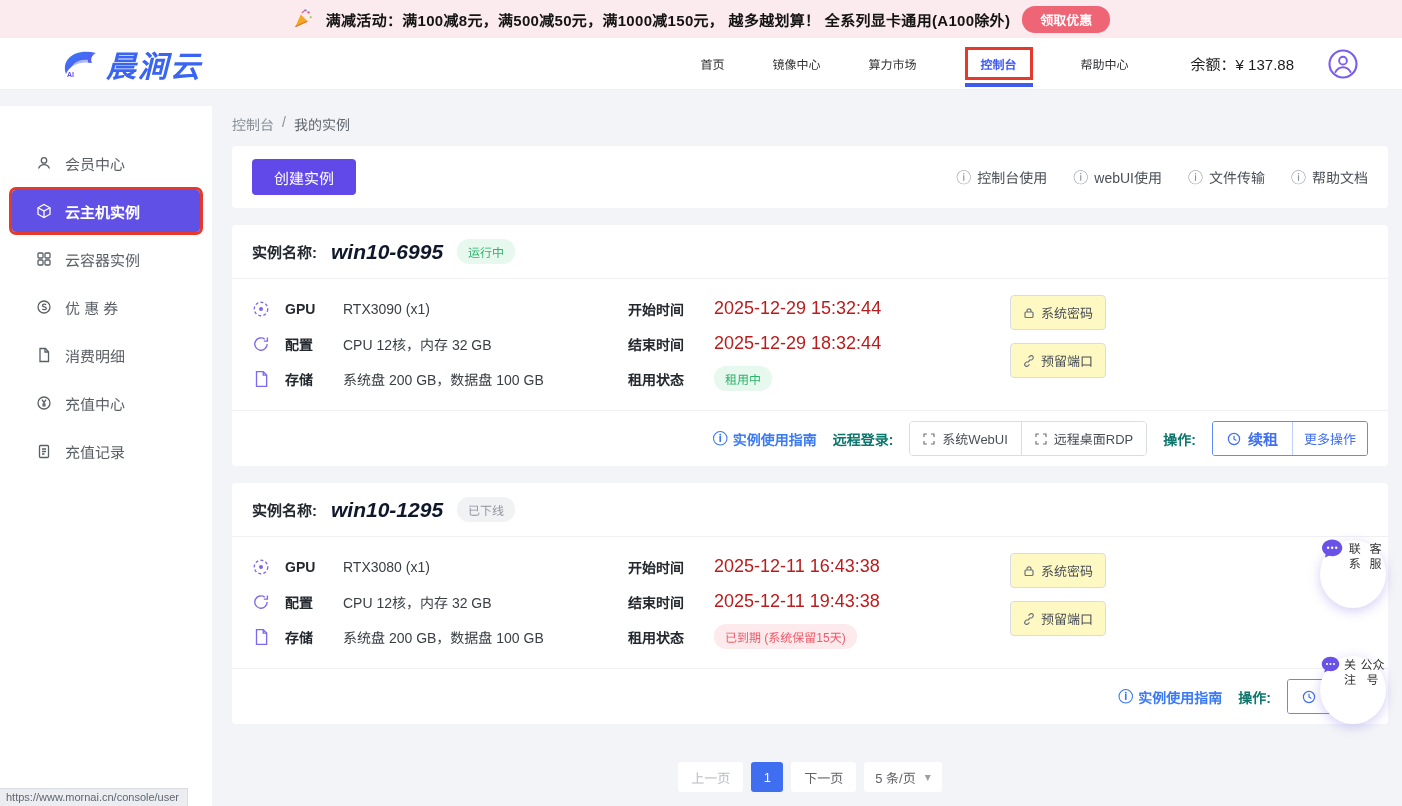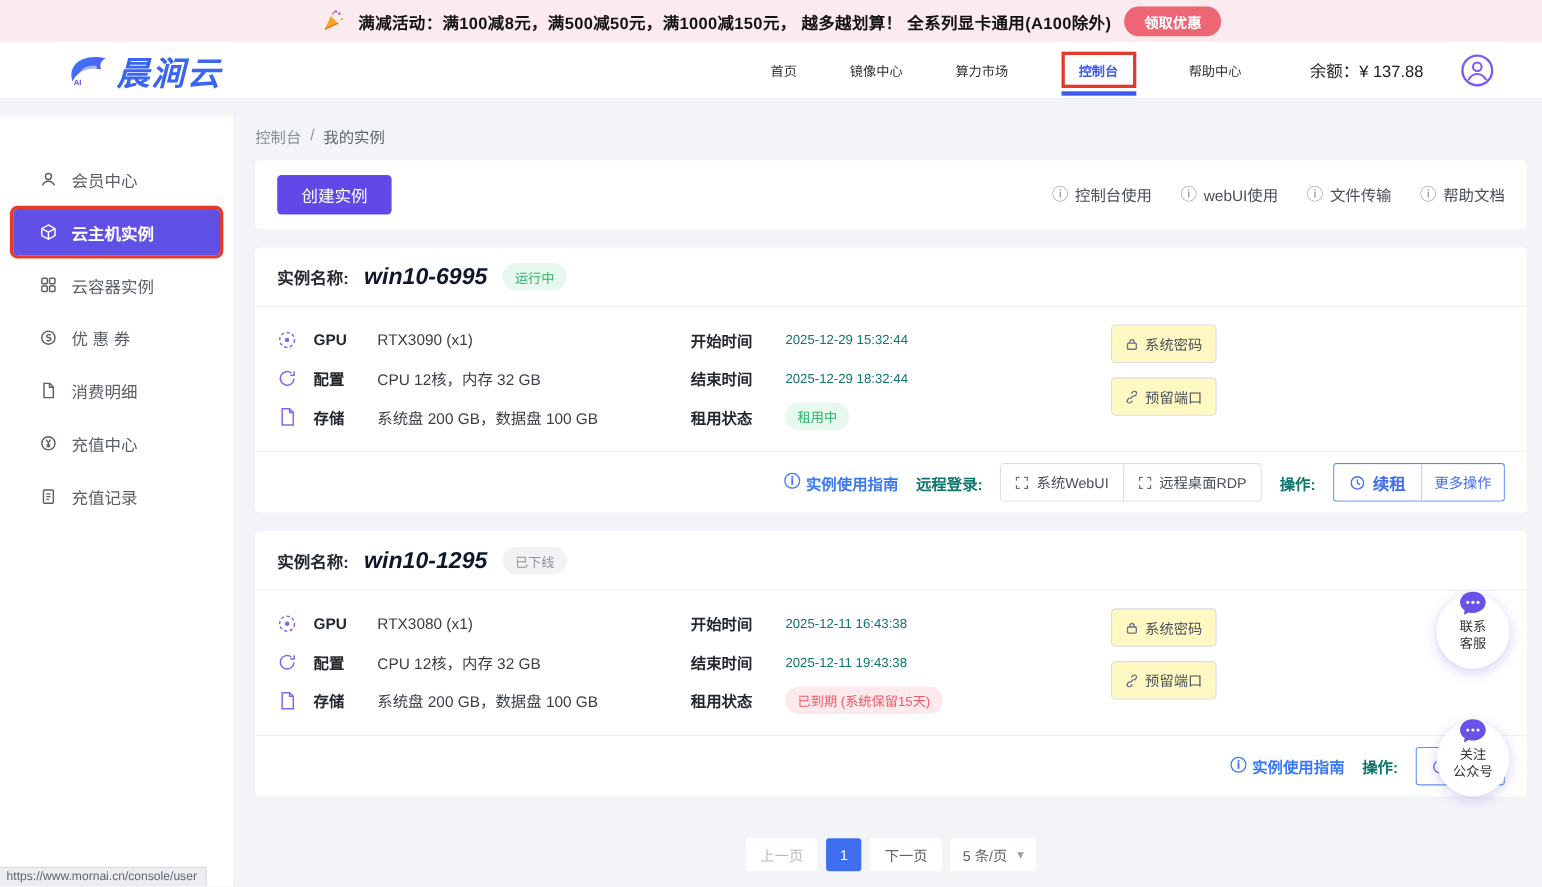--- a/index.html
+++ b/index.html
@@ -96,21 +96,21 @@
 
   .card-body { display:flex; padding:12px 20px 14px; }
   .col-specs { width:376px; }
   .col-times { width:382px; }
   .spec-row,.time-row { height:35px; display:flex; align-items:center; }
   .spec-icon { width:18px; height:18px; margin-right:15px; flex:0 0 auto; }
   .spec-icon svg { width:18px; height:18px; stroke:#7b6af0; fill:none; stroke-width:1.2; }
   .spec-label { width:58px; font-weight:bold; font-size:14px; color:#24292f; }
   .spec-value { font-size:14px; color:#3a3f45; }
   .time-label { width:86px; font-weight:bold; font-size:14px; color:#24292f; }
-  .time-value { font-size:12px; color:#0f766e; }
+  .time-value { font-size:18px; color:#b91c1c; }
   .col-actions { display:flex; flex-direction:column; gap:13px; padding-top:4px; }
   .action-btn {
     display:flex; align-items:center; gap:6px; background:#fef9c3;
     border:1px solid #d9dce3; border-radius:4px; padding:7px 12px;
     font-size:13px; color:#4a4f57; width:max-content;
   }
   .action-btn svg { width:12px; height:12px; stroke:#6b7280; fill:none; stroke-width:1.2; }
 
   .card-footer {
     border-top:1px solid #eef0f3; padding:10px 20px; display:flex;
@@ -151,23 +151,23 @@
   .page-btn.disabled { color:#b8bcc4; }
   .page-num { background:#3f6ef0; color:#fff; border:none; border-radius:3px; width:32px; height:30px; font-size:13px; }
   .page-size {
     background:#fff; border-radius:3px; height:30px; display:flex; align-items:center;
     gap:9px; padding:0 11px; font-size:13px; color:#606266; cursor:pointer;
   }
   .caret { color:#9aa0a8; font-size:12px; }
 
   
   .float-btn {
-    position:absolute; right:30px; width:66px; height:68px; background:#fff;
+    position:absolute; right:16px; width:66px; height:68px; background:#fff;
     border-radius:50%; box-shadow:0 3px 12px rgba(100,80,220,.28); z-index:40;
-    display:flex; flex-direction:column; align-items:center; justify-content:flex-start;
+    display:flex; flex-direction:row; justify-content:flex-start;
     padding-top:2px; font-size:12px; color:#333; line-height:1.25; cursor:pointer; text-align:center;
   }
   .float-btn svg { width:28px; height:28px; margin-top:-7px; }
   .float-service { top:540px; }
   .float-follow { top:656px; }
 
   
   .status-tip {
     position:absolute; left:0; bottom:0; z-index:60; background:#ebedf0;
     border:1px solid #d9dce0; border-left:none; border-bottom:none;

